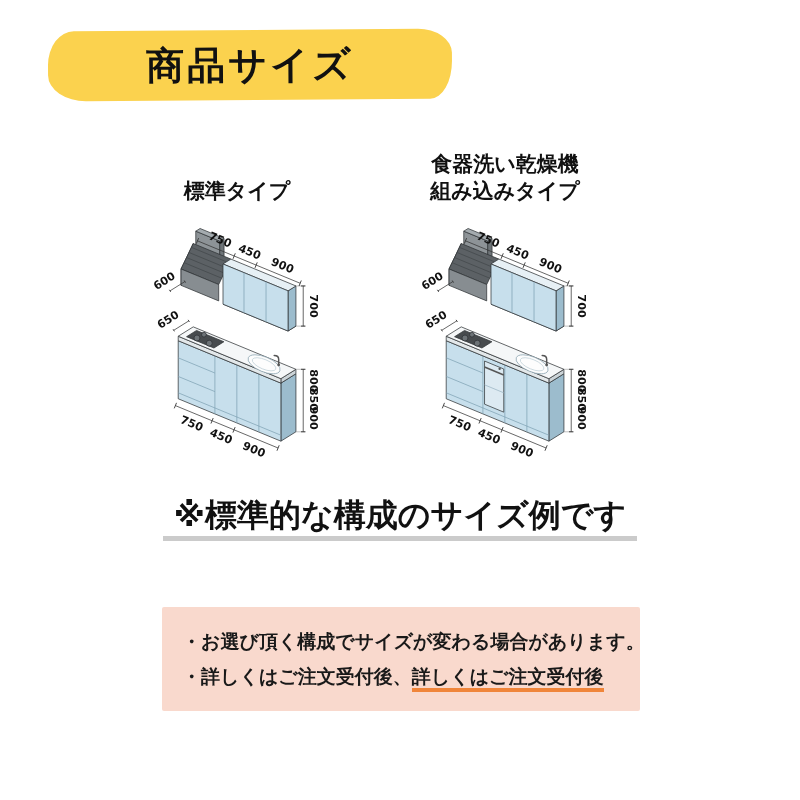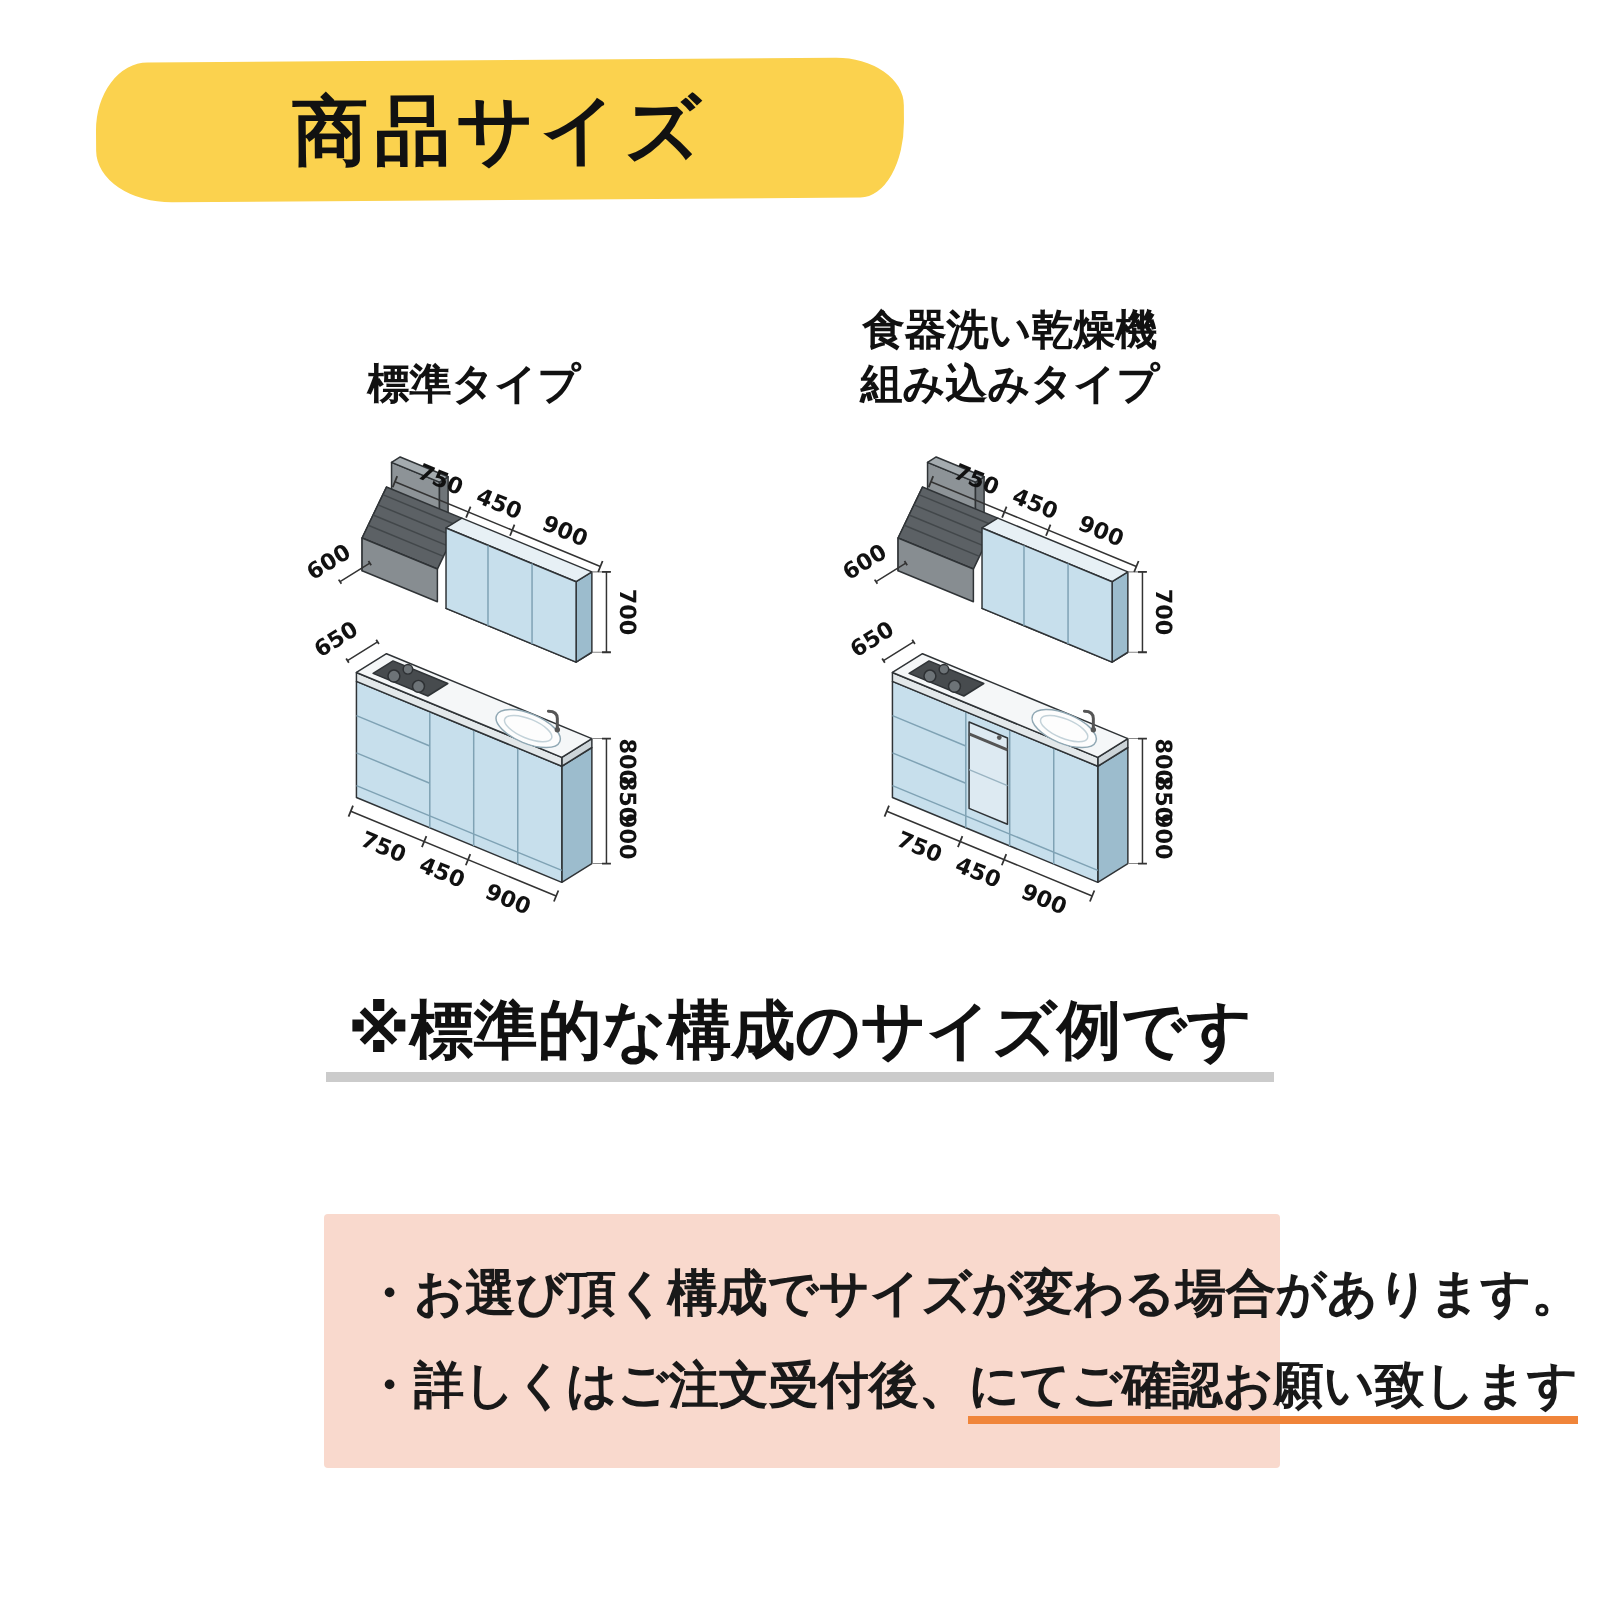--- a/index.html
+++ b/index.html
@@ -15,34 +15,34 @@
     display:flex;align-items:center;justify-content:center;
     font-size:38px;font-weight:bold;letter-spacing:3px;color:#111;
   }
   #diagrams{position:absolute;left:0;top:145px;width:800px;height:335px;}
   .diagram-block{position:absolute;width:170px;top:0;}
   .diagram-block.d0{left:152px;}
   .diagram-block.d1{left:420px;}
   .diagram-title{
     height:62px;display:flex;flex-direction:column;justify-content:flex-end;
     align-items:center;text-align:center;font-size:21px;font-weight:bold;
-    line-height:1.32;color:#111;
+    line-height:1.32;color:#111;font-family:Liberation Mono, monospace;
   }
   .kitchen-svg{display:block;margin-top:2px;}
   .kitchen-svg text{fill:#111;stroke:none;font-size:15px;font-weight:bold;}
   .kitchen-svg polygon{stroke:#2f3336;stroke-width:1;stroke-linejoin:round;}
   .note{
     position:absolute;left:0;top:494px;width:800px;text-align:center;
     font-size:32px;font-weight:bold;color:#111;
   }
   .note-bar{position:absolute;left:163px;top:536px;width:474px;height:5px;background:#cbcbcb;}
   .notice{
     position:absolute;left:162px;top:607px;width:478px;box-sizing:border-box;
     background:var(--notice-bg,#f9d9cd);border-radius:2px;
-    padding:17px 20px;font-size:25px;font-weight:bold;line-height:1.85;color:#191919;
+    padding:17px 20px;font-size:19px;font-weight:bold;line-height:1.85;color:#191919;
   }
   .notice-line{white-space:nowrap;}
   .ul{border-bottom:4px solid var(--ul-color,#f0853a);padding-bottom:1px;}
 </style>
 </head>
 <body style="--banner-bg: #fbd24e; --notice-bg: #f9d9cd; --ul-color: #f0853a;">
 
 <div class="banner">
   <span>商品サイズ</span>
 </div>
@@ -217,14 +217,14 @@
       </g>
     </svg>
   </div>
 </div>
 
 <div class="note">※標準的な構成のサイズ例です</div>
 <div class="note-bar"></div>
 
 <div class="notice" id="notice-box">
     <div class="notice-line"><span>・お選び頂く構成でサイズが変わる場合があります。</span></div>
-    <div class="notice-line"><span>・詳しくはご注文受付後、</span><span class="ul">にてご確認お願い致します</span></div>
+    <div class="notice-line"><span>・詳しくはご注文受付後、</span><span class="ul">詳しくはご注文受付後</span></div>
   </div>
 
 </body></html>

